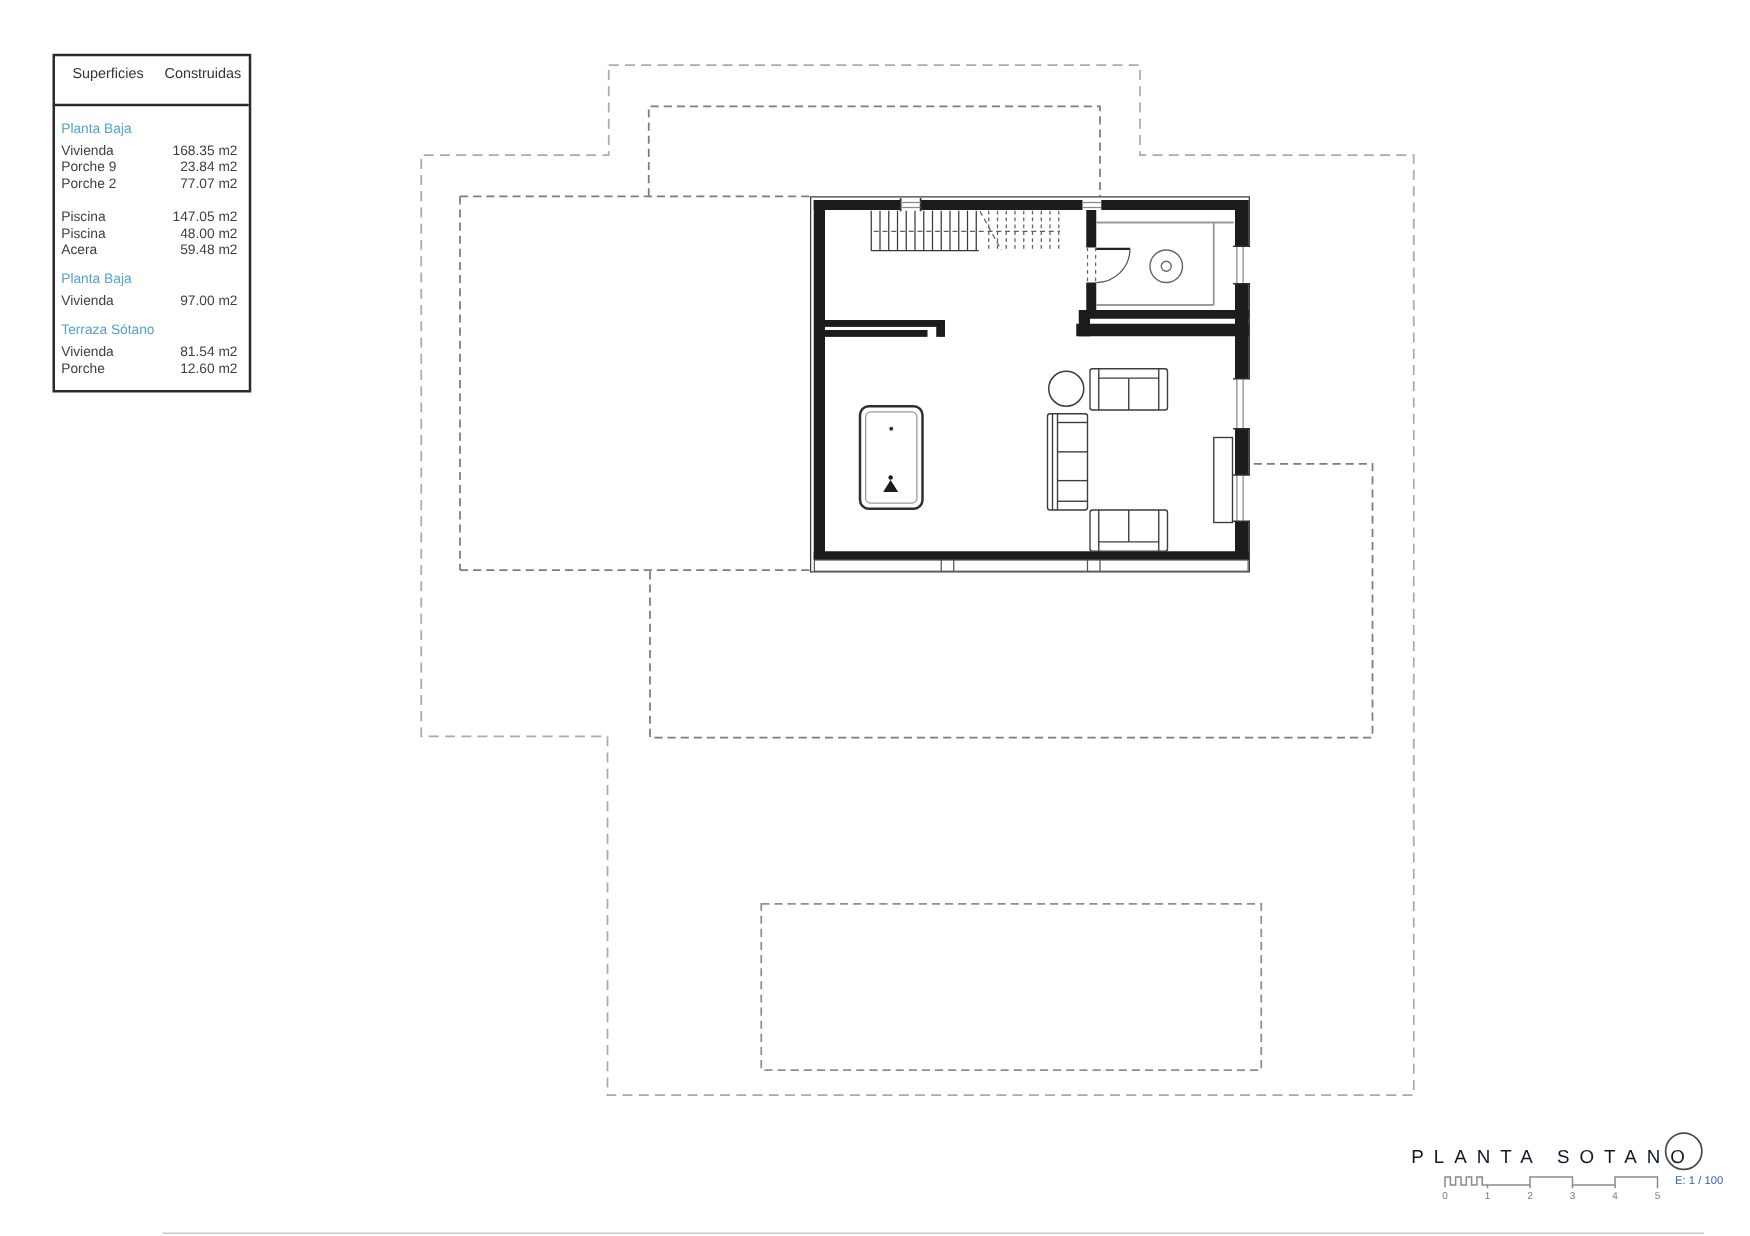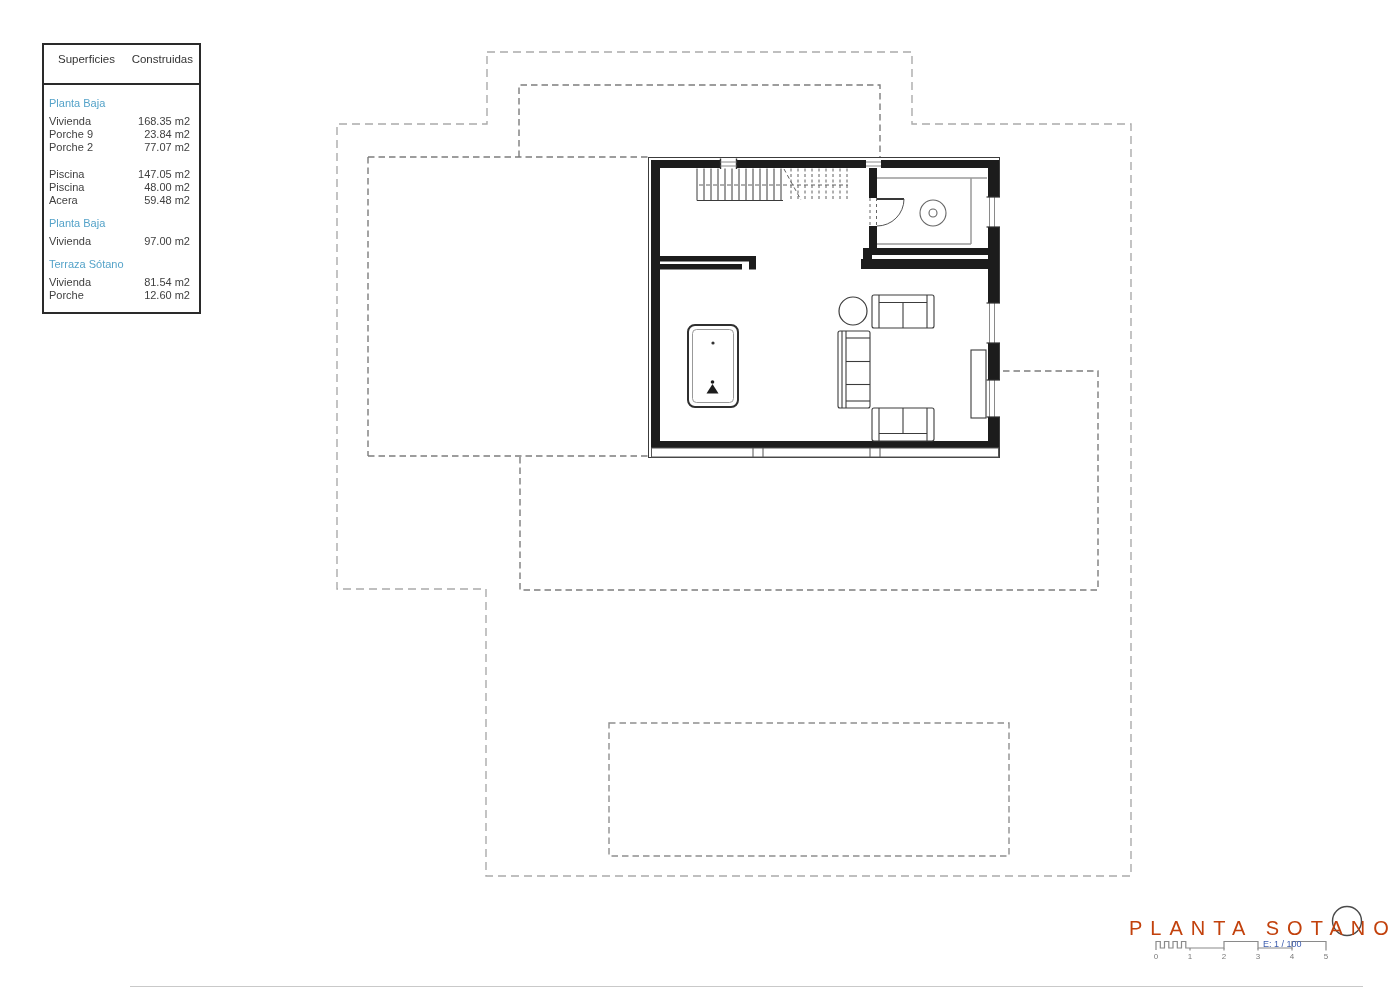--- a/index.html
+++ b/index.html
@@ -21,28 +21,28 @@
   .panel-body{padding:4px 9px 0 5px;}
   .group-title{color:#55a3c9;margin:10px 0 5px;}
   .g-first .group-title{margin-top:8px;}
   .g-gap{margin-top:14px;}
   .row{display:flex;justify-content:space-between;text-align:right;}
   .row .lab{color:#3f3f3f;}
   .row .val{color:#3f3f3f;}
 
   
   .plan-title{
-    position:absolute;left:1129px;top:917px;font-size:20px;letter-spacing:8px;
-    color:#c2410c;white-space:nowrap;
+    position:absolute;left:1129px;top:917px;font-size:15px;letter-spacing:8px;
+    color:#0f172a;white-space:nowrap;
   }
   .scale-num{
     position:absolute;top:952px;font-size:8px;color:#7a7a7a;transform:translateX(-50%);
   }
   .scale-label{
-    position:absolute;left:1263px;top:939px;font-size:9px;color:#3c5cae;white-space:nowrap;
+    position:absolute;left:1340px;top:939px;font-size:9px;color:#3c5cae;white-space:nowrap;
   }
 </style>
 </head>
 <body>
 
 <div class="page">
 
   <svg class="plan" width="1400" height="989" viewBox="0 0 1400 989" fill="none">
 
     <g>

